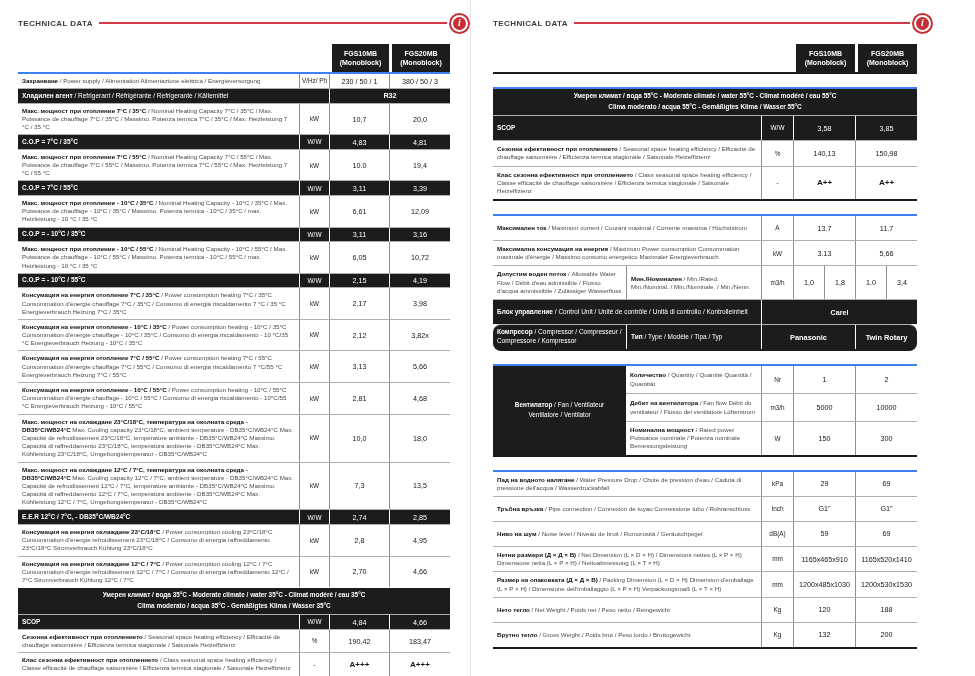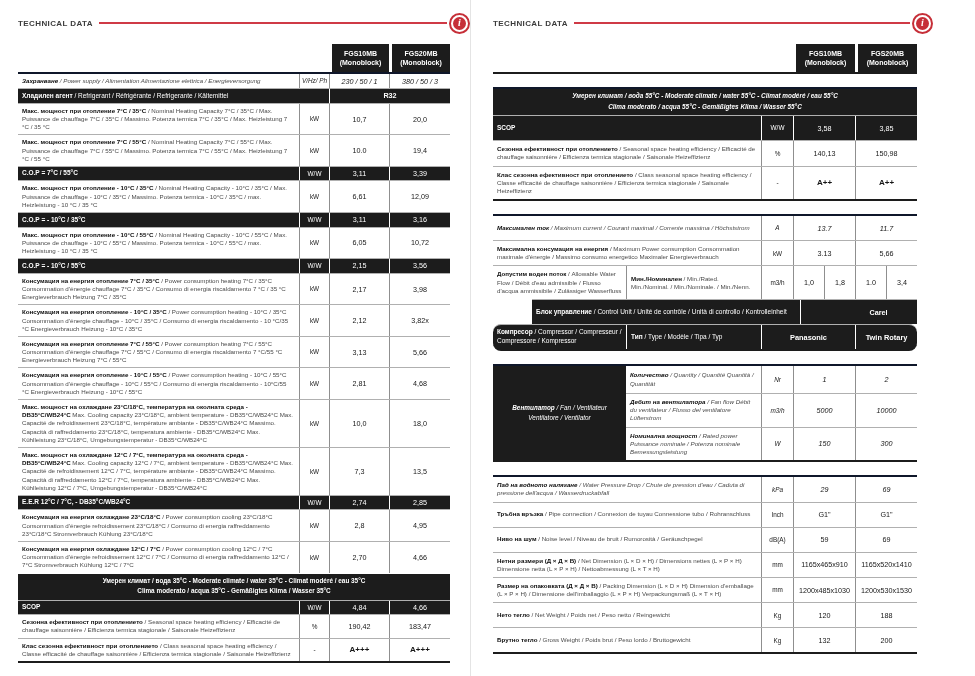--- a/index.html
+++ b/index.html
@@ -31,21 +31,21 @@
   .rt-head{grid-template-columns:300px 62px 62px;}
   .mh-cell{background:#1c1c1c;color:#fff;font-size:7px;font-weight:bold;text-align:center;
     display:flex;flex-direction:column;justify-content:center;line-height:1.3;margin-left:3px;}
   .head-rule{height:2px;background:#1c1c1c;}
 
   .row{display:grid;border-top:1px solid #b0b0b0;background:#fff;}
   .lt .row{grid-template-columns:281px 30px 60px 61px;min-height:13px;}
   .rt .row{grid-template-columns:268px 32px 62px 62px;min-height:24px;}
   .lt .span-row{grid-template-columns:311px 121px;}
   .rt .split4{grid-template-columns:133px 135px 32px 31px 31px 31px 31px;}
-  .rt .carel-row{grid-template-columns:268px 156px;margin-left:39px;}
+  .rt .carel-row{grid-template-columns:268px 156px;}
   .rt .comp-row{grid-template-columns:133px 135px 94px 62px;border-radius:8px;}
   .cell{border-left:1px solid #8f8f8f;box-sizing:border-box;}
   .row > .cell:first-child{border-left:none;}
   .c-label{display:flex;align-items:center;padding:3px 4px;}
   .rt .c-label{padding:4px 4px;}
   .lw{display:block;width:100%;font-size:6.2px;line-height:1.32;color:#4a4a4a;}
   .lw b{color:#0d0d0d;}
   .c-unit{font-size:6.4px;display:flex;align-items:center;justify-content:center;text-align:center;
     color:#222;padding:1px;line-height:1.15;}
   .c-val{font-size:7.2px;display:flex;align-items:center;justify-content:center;text-align:center;
@@ -68,21 +68,21 @@
   .fan-label{background:#1c1c1c;color:#fff;display:flex;align-items:center;justify-content:center;
     text-align:center;padding:4px 10px;}
   .fan-inner{font-size:6.4px;line-height:1.6;}
   .fan-inner b{color:#fff;}
   .fan-rows{display:block;}
   .frow{display:grid;grid-template-columns:135px 32px 62px 62px;border-top:1px solid #b0b0b0;min-height:27px;}
   .frow.first{border-top:none;}
   .frow > .cell:first-child{border-left:none;}
 
   .gap{height:13px;background:transparent;}
-  .tk-top{border-top:2px solid #0f172a;font-style:italic;}
+  .tk-top{border-top:2px solid #3b82f6;}
   .tk-bot{border-bottom:2px solid #1c1c1c;}
 </style>
 </head>
 <body>
 
 <div class="sheet">
 
   <div class="page left">
     <div class="titlebar">
       <span class="pg-title">TECHNICAL DATA</span>
@@ -119,20 +119,28 @@
             <div class="cell c-val c-span">R32</div>
           </div>
           <div class="row">
             <div class="cell c-label">
               <div class="lw"><b>Макс. мощност при отопление 7°C / 35°C</b><span> / Nominal Heating Capacity 7°C / 35°C / Max. Puissance de chauffage 7°C / 35°C / Massimo. Potenza termica 7°C / 35°C / Max. Heizleistung 7 °C / 35 °C</span></div>
             </div>
             <div class="cell c-unit">kW</div>
             <div class="cell c-val">10,7</div>
             <div class="cell c-val">20,0</div>
           </div>
+          <div class="row dark">
+            <div class="cell c-label">
+              <div class="lw"><b>C.O.P = 7°C / 35°C</b><span></span></div>
+            </div>
+            <div class="cell c-unit">W/W</div>
+            <div class="cell c-val">4,83</div>
+            <div class="cell c-val">4,81</div>
+          </div>
           <div class="row">
             <div class="cell c-label">
               <div class="lw"><b>Макс. мощност при отопление 7°C / 55°C</b><span> / Nominal Heating Capacity 7°C / 55°C / Max. Puissance de chauffage 7°C / 55°C / Massimo. Potenza termica 7°C / 55°C / Max. Heizleistung 7 °C / 55 °C</span></div>
             </div>
             <div class="cell c-unit">kW</div>
             <div class="cell c-val">10.0</div>
             <div class="cell c-val">19,4</div>
           </div>
           <div class="row dark">
             <div class="cell c-label">
@@ -165,21 +173,21 @@
             <div class="cell c-unit">kW</div>
             <div class="cell c-val">6,05</div>
             <div class="cell c-val">10,72</div>
           </div>
           <div class="row dark">
             <div class="cell c-label">
               <div class="lw"><b>C.O.P = - 10°C / 55°C</b><span></span></div>
             </div>
             <div class="cell c-unit">W/W</div>
             <div class="cell c-val">2,15</div>
-            <div class="cell c-val">3,56</div>
+            <div class="cell c-val">4,19</div>
           </div>
           <div class="row">
             <div class="cell c-label">
               <div class="lw"><b>Консумация на енергия отопление 7°C / 35°C</b><span> / Power consumption heating 7°C / 35°C Consommation d'énergie chauffage 7°C / 35°C / Consumo di energia riscaldamento 7 °C / 35 °C Energieverbrauch Heizung 7°C / 35°C</span></div>
             </div>
             <div class="cell c-unit">kW</div>
             <div class="cell c-val">2,17</div>
             <div class="cell c-val">3,98</div>
           </div>
           <div class="row">

